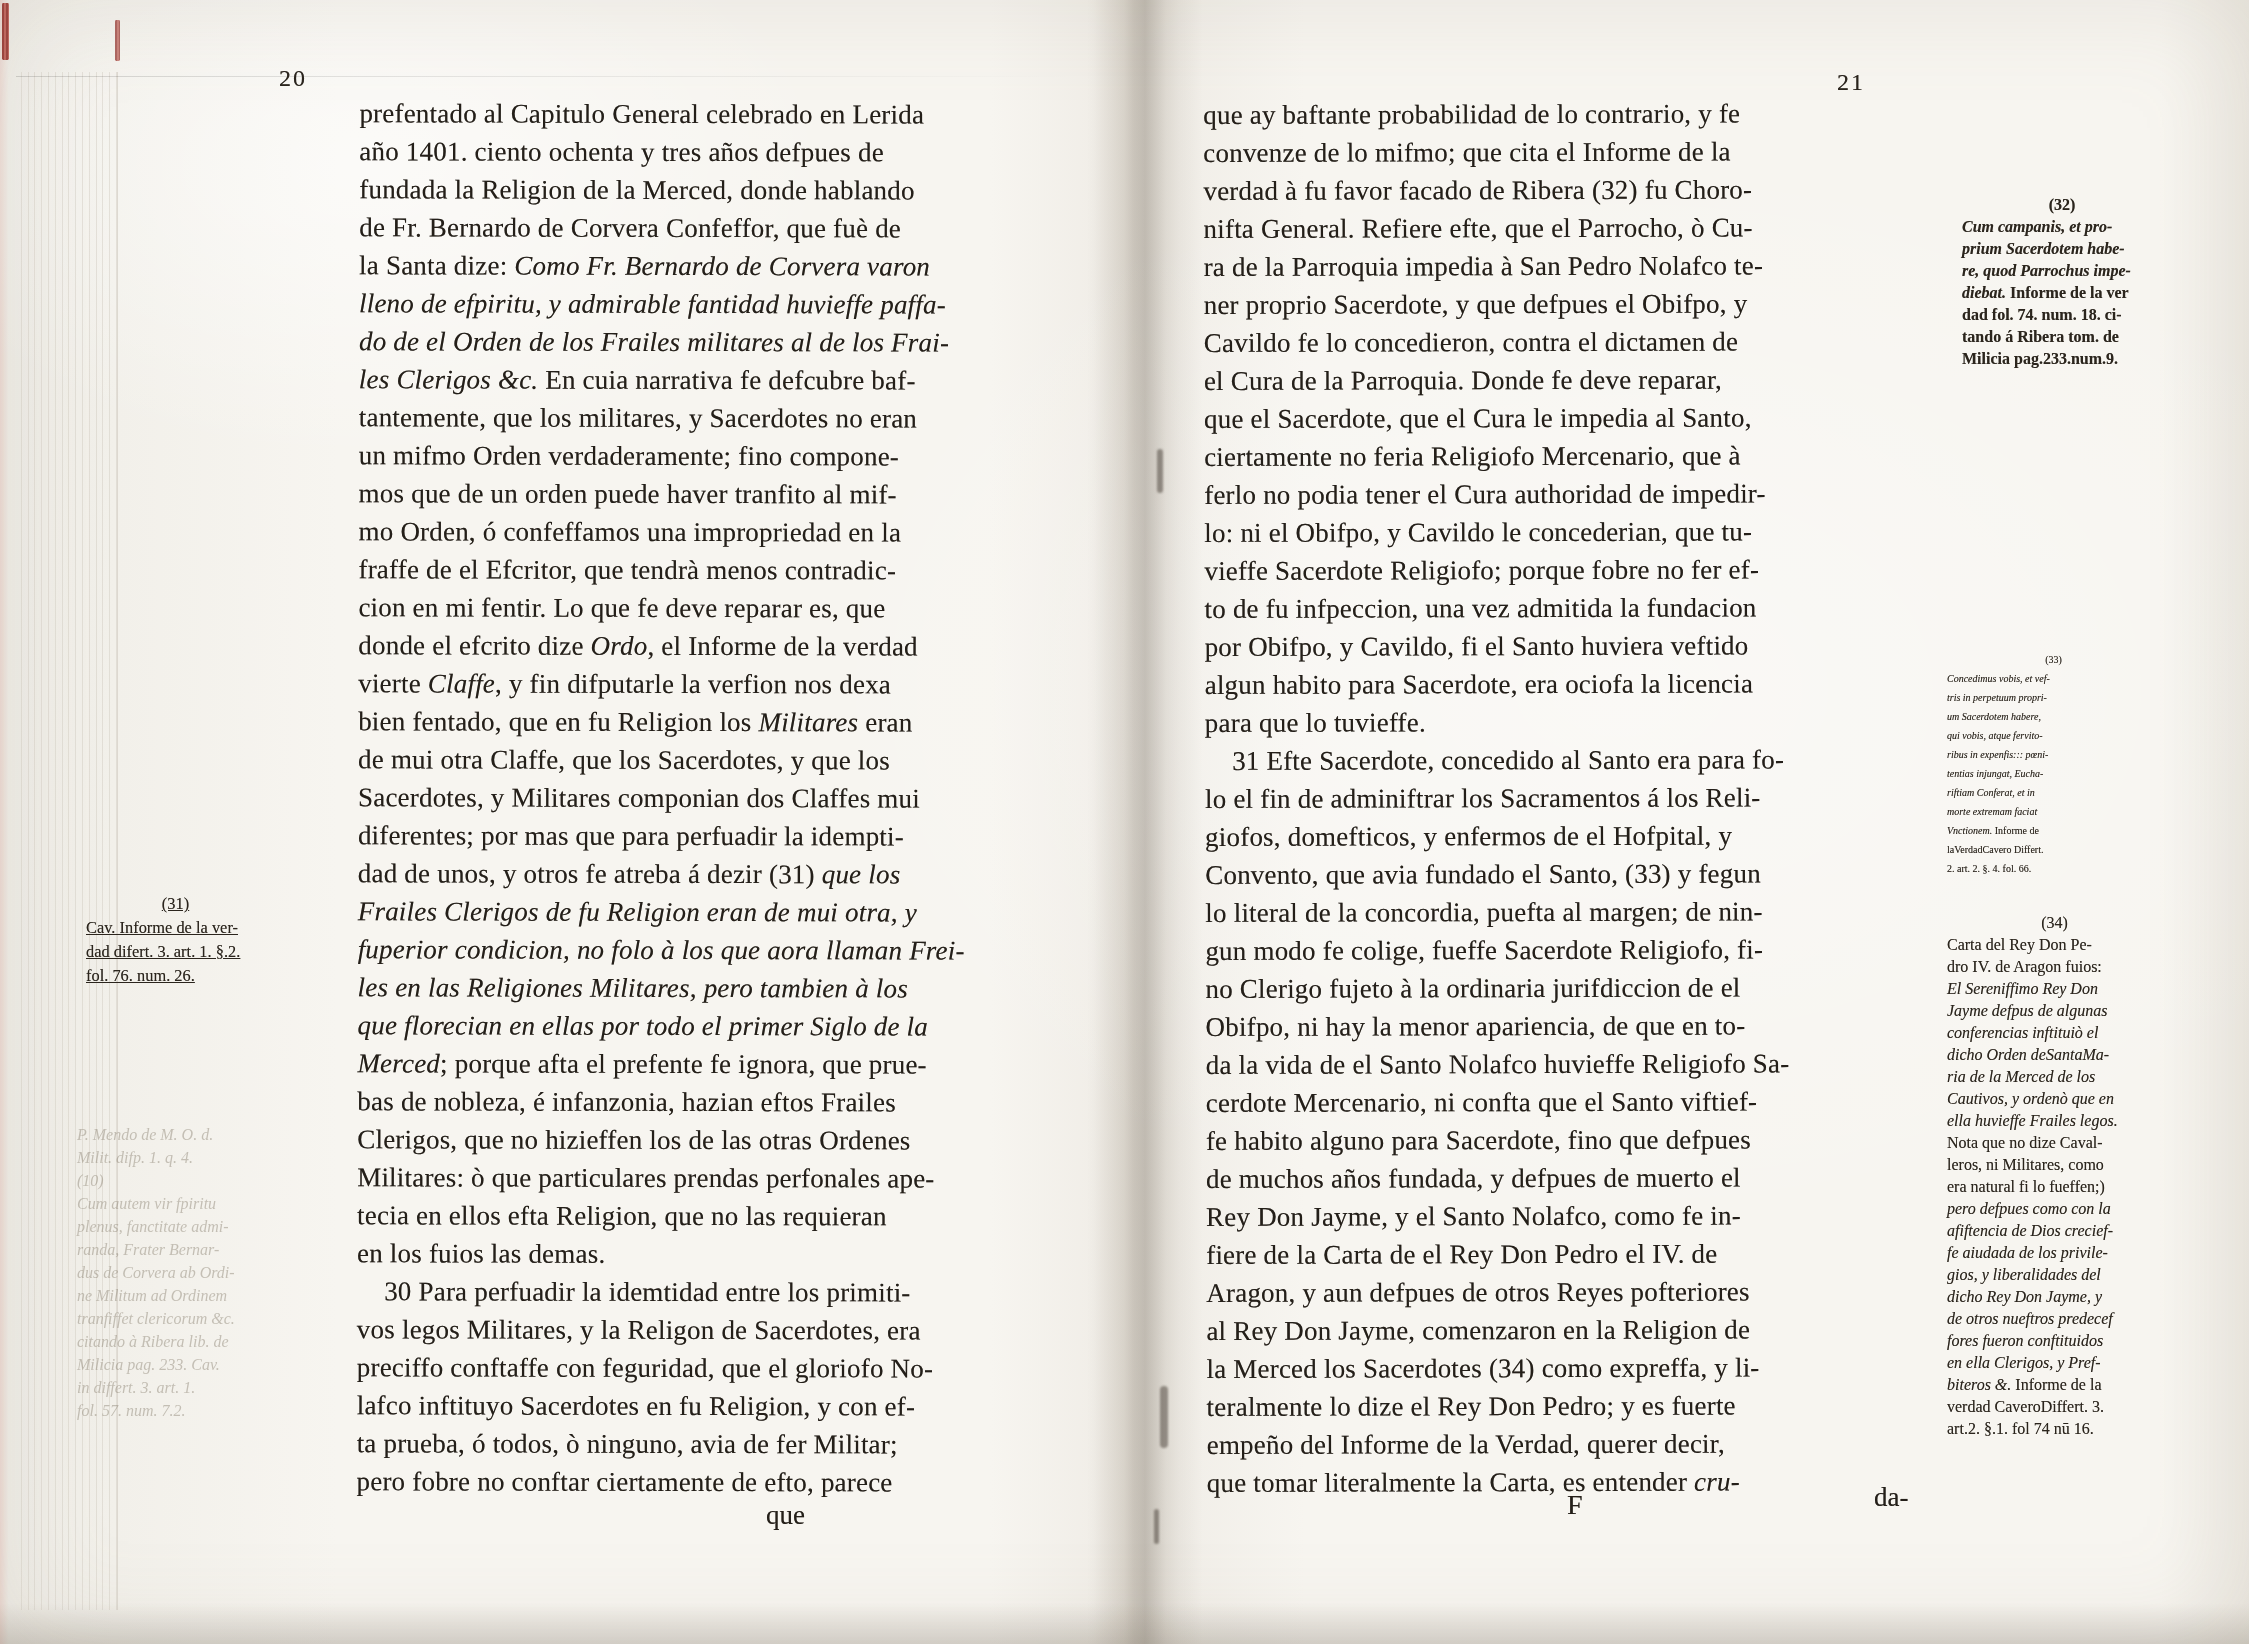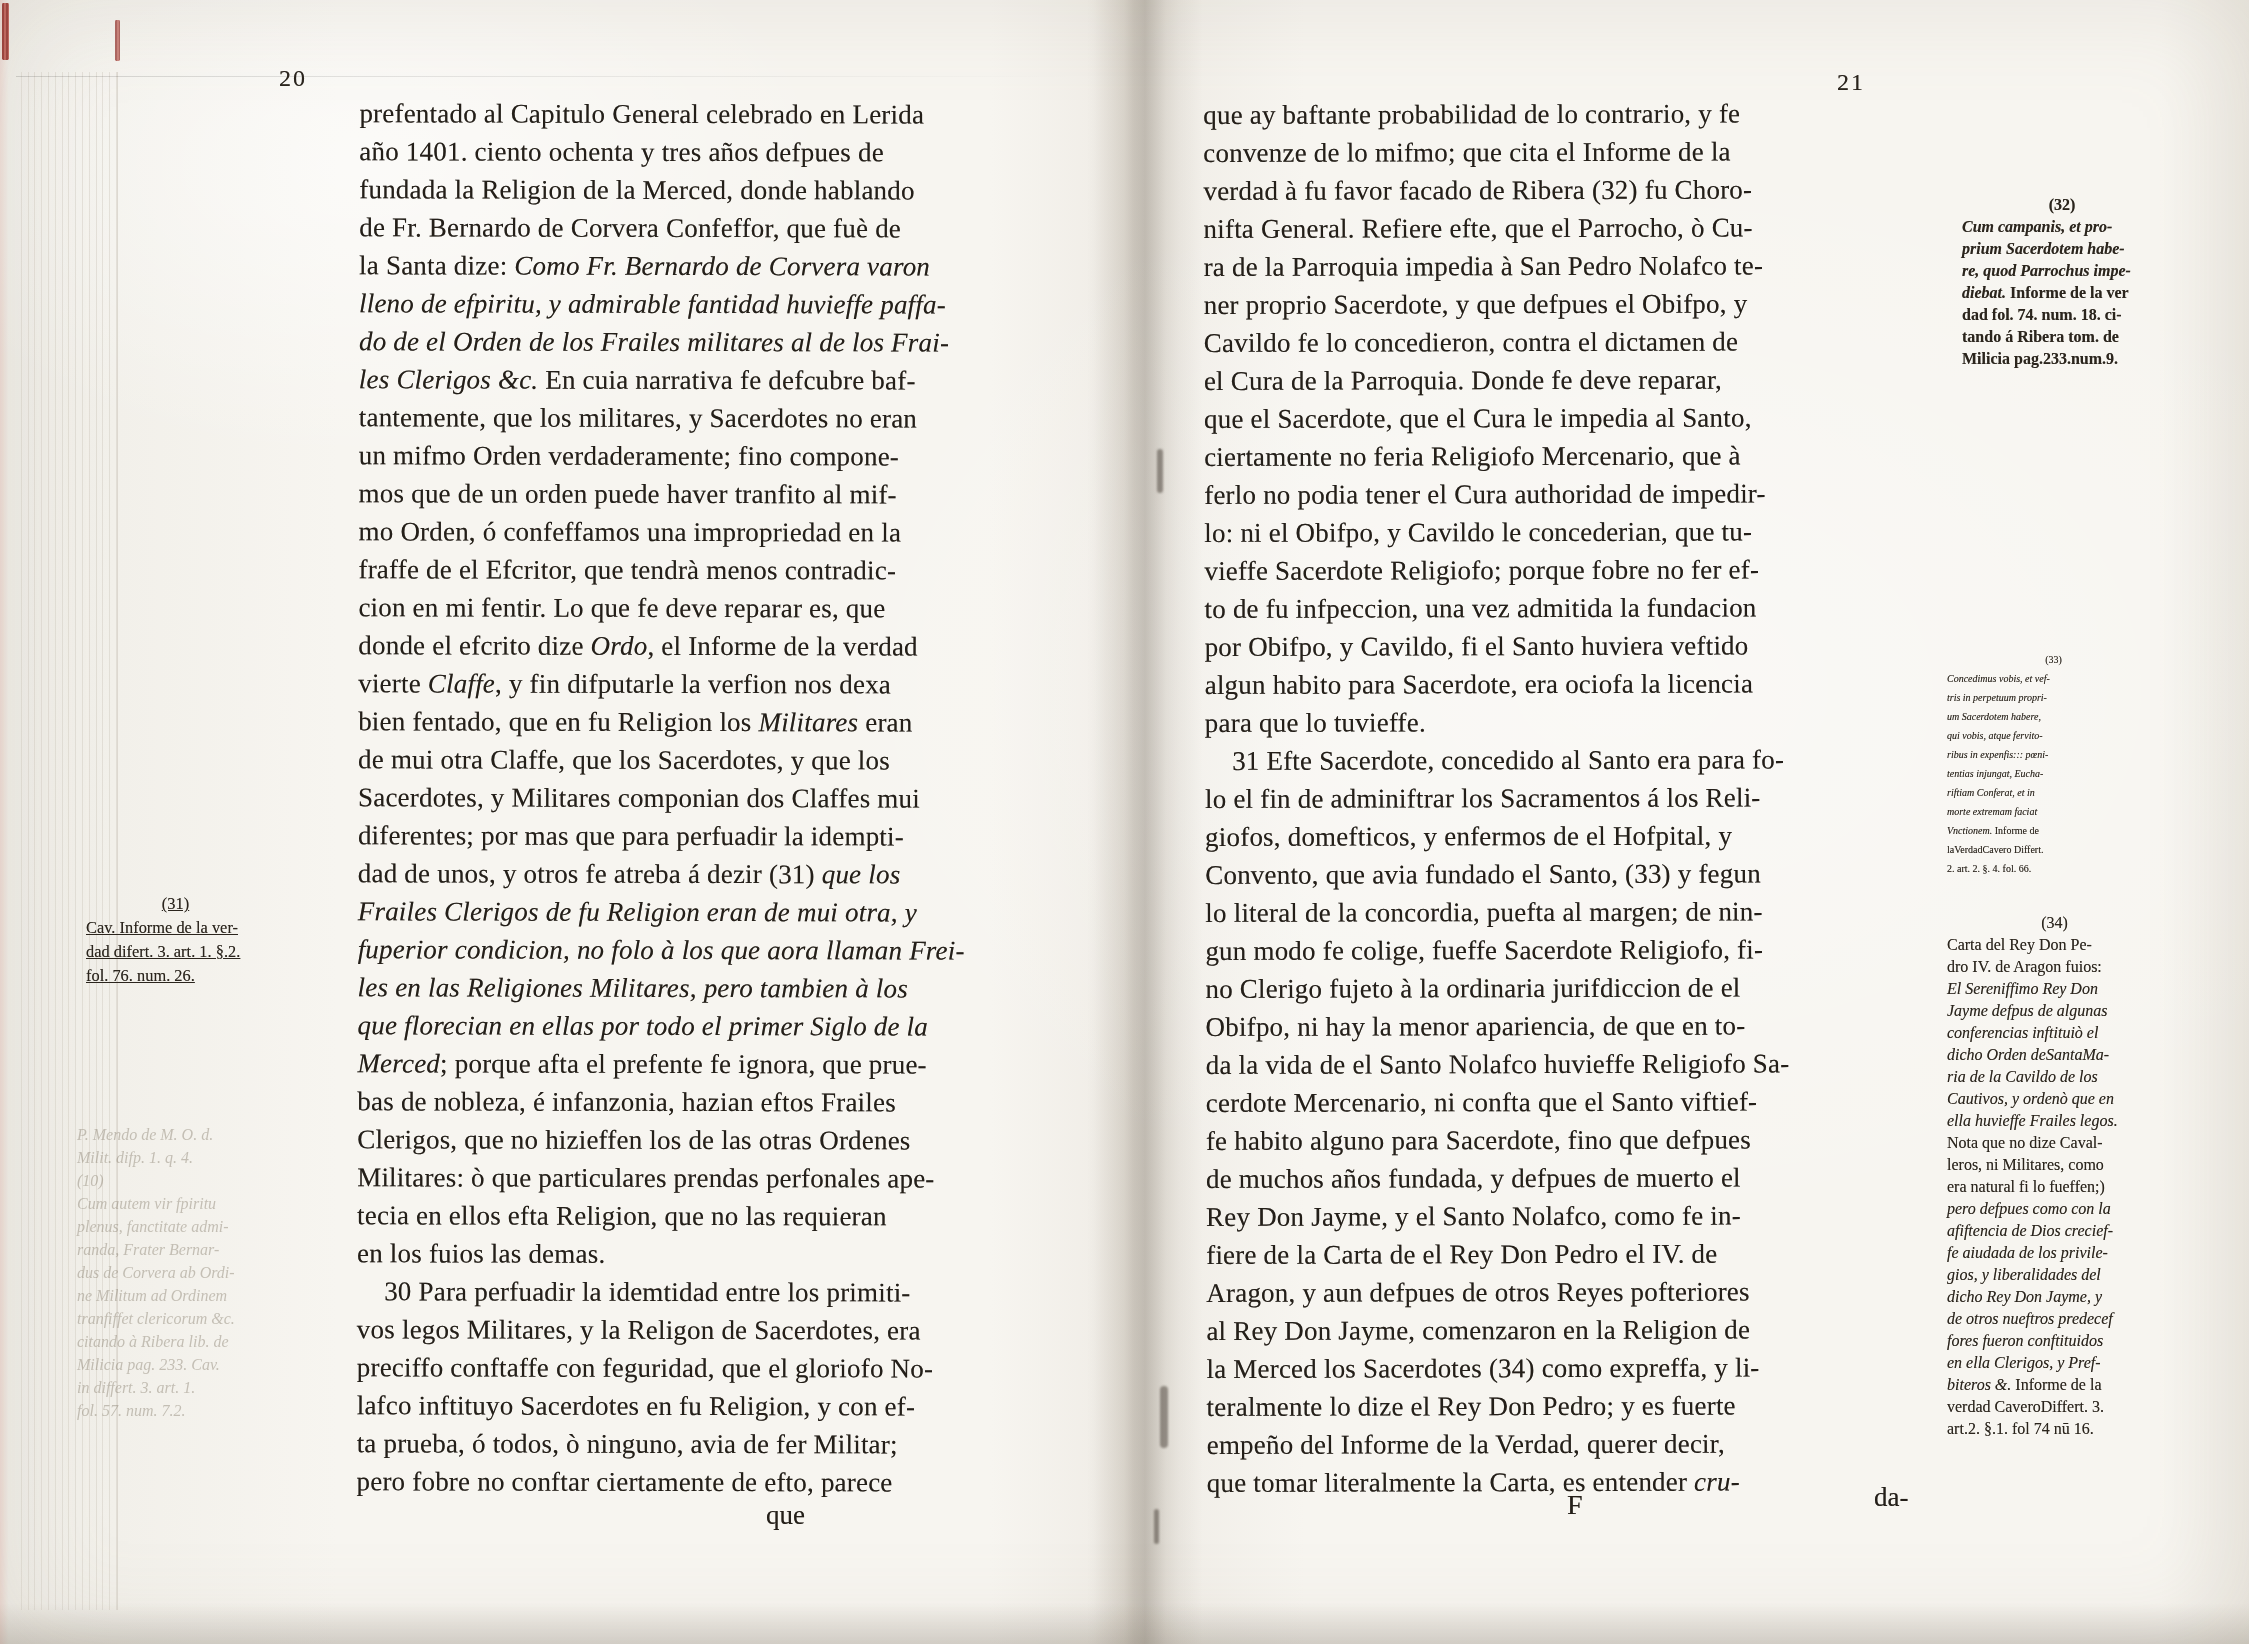--- a/index.html
+++ b/index.html
@@ -220,21 +220,21 @@
 2. art. 2. §. 4. fol. 66.</span></div>
     </aside>
     <aside class="note n34">
       <div class="note-ref">(34)</div>
       <div class="note-body"><span>Carta del Rey Don Pe-
 dro IV. de Aragon fuios:
 </span><span class="it">El Sereniffimo Rey Don
 Jayme defpus de algunas
 conferencias inftituiò el
 dicho Orden deSantaMa-
-ria de la Cavildo de los
+ria de la Merced de los
 Cautivos, y ordenò que en
 ella huvieffe Frailes legos.
 </span><span>Nota que no dize Caval-
 leros, ni Militares, como
 era natural fi lo fueffen;)
 </span><span class="it">pero defpues como con la
 afiftencia de Dios crecief-
 fe aiudada de los privile-
 gios, y liberalidades del
 dicho Rey Don Jayme, y

